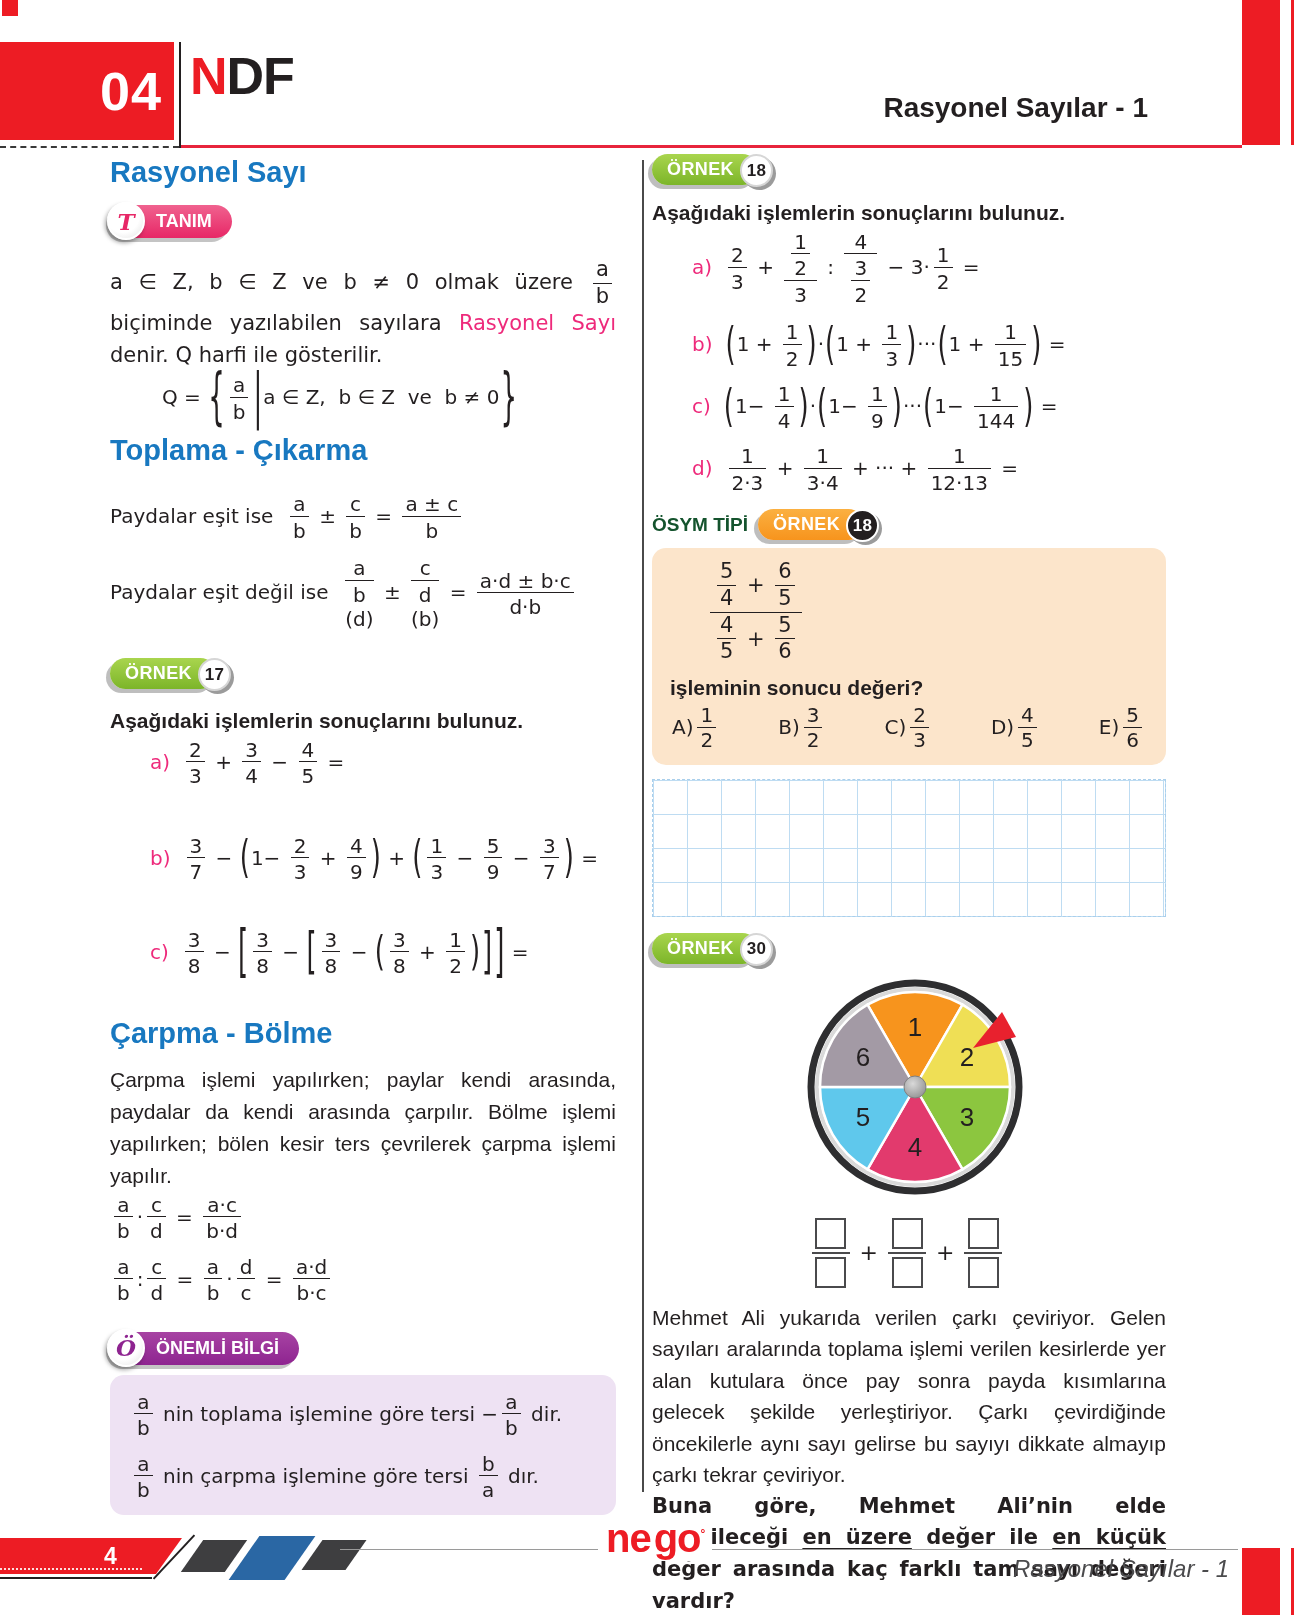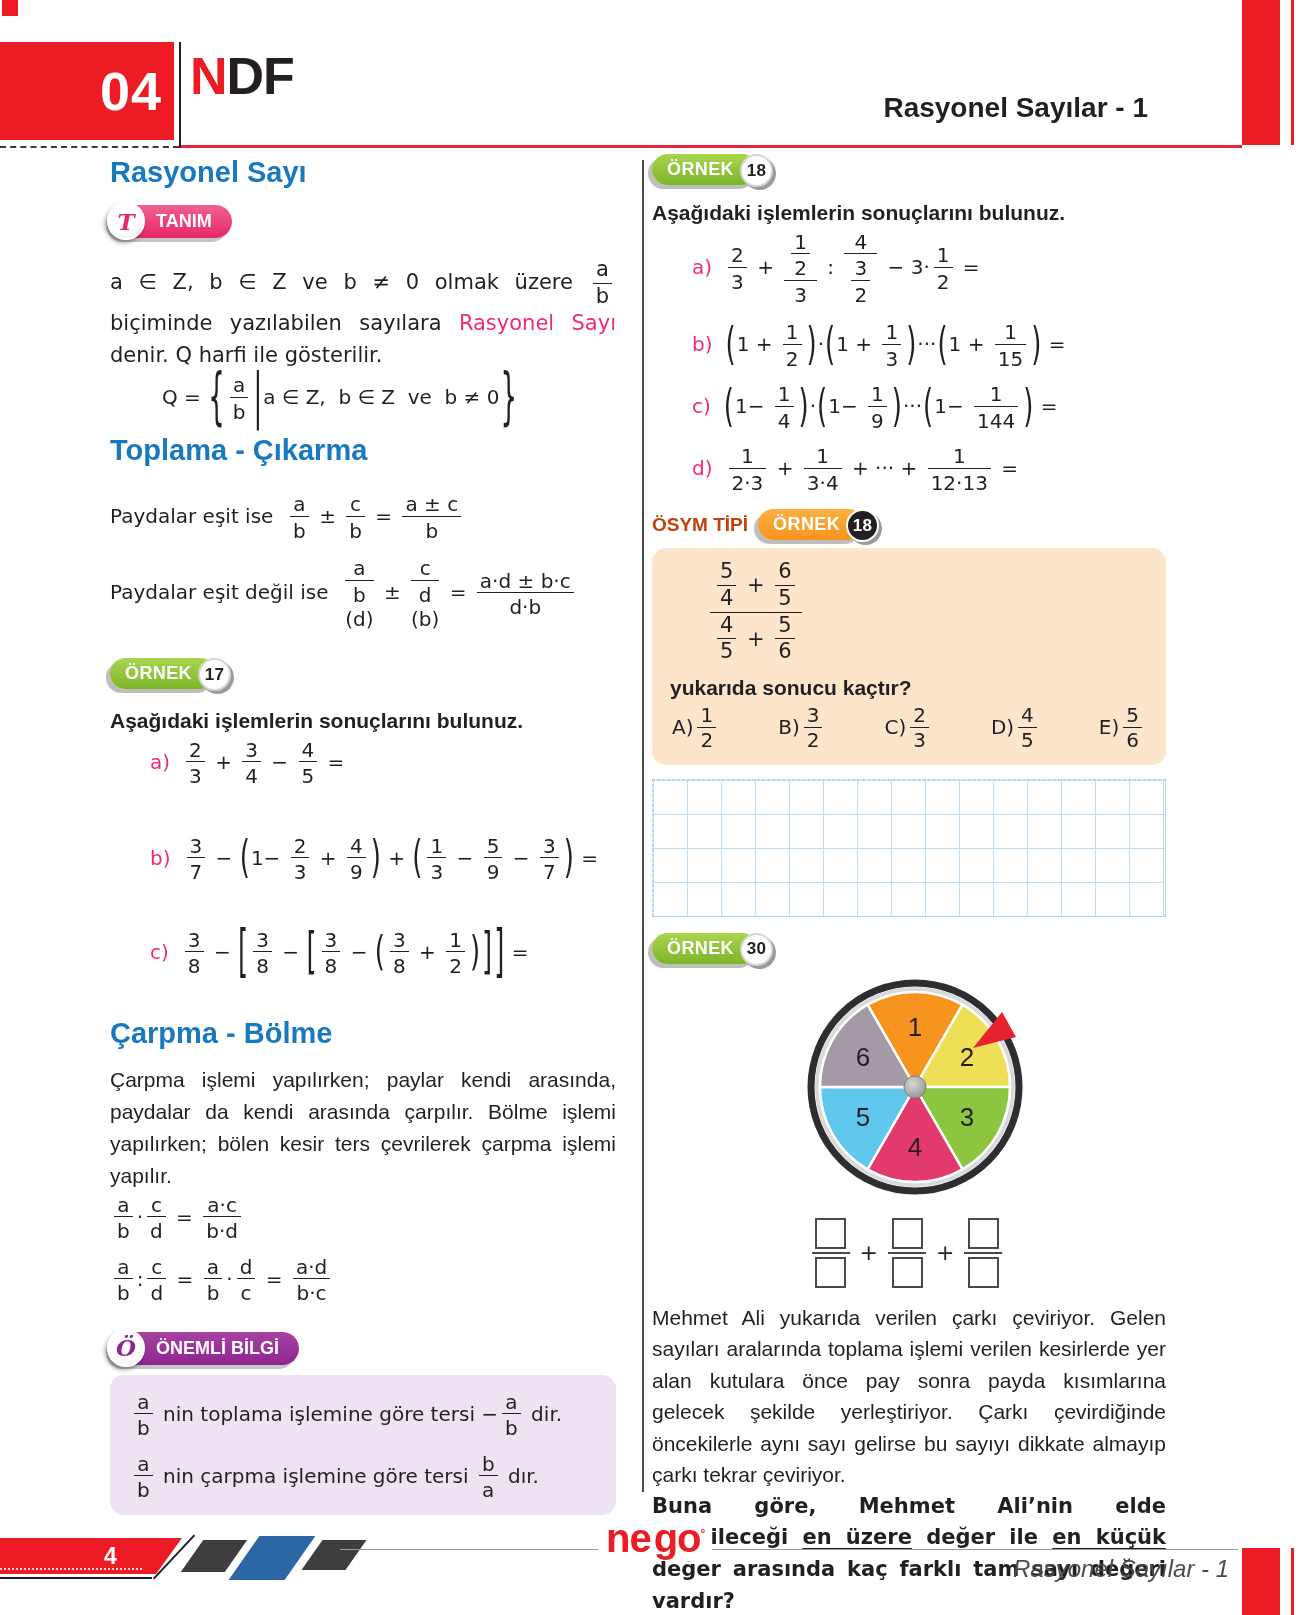--- a/index.html
+++ b/index.html
@@ -30,21 +30,21 @@
   
   .badge{display:inline-flex;align-items:center;position:relative;height:31px;border-radius:16px;
          padding:0 24px 0 15px;color:#fff;font-weight:bold;font-size:18px;letter-spacing:.4px;
          box-shadow:-4px 4px 0 rgba(125,125,125,.5);}
   .badge.green{background:linear-gradient(#a9d54e,#7cb529);}
   .badge.orange{background:linear-gradient(#fbb041,#f7941d);}
   .badge .bnum{position:absolute;right:-15px;top:0;width:29px;height:29px;border-radius:50%;
          background:#fff;border:2px solid #d6d6d6;color:#231f20;display:flex;align-items:center;
          justify-content:center;font-size:17px;box-shadow:3px 3px 0 #9b9b9b;}
   .badge.orange .bnum{background:#231f20;color:#fff;border-color:#fff;}
-  .osym{color:#c2410c;font-weight:bold;font-size:19px;margin-right:10px;}
+  .osym{color:#14532d;font-weight:bold;font-size:19px;margin-right:10px;}
   .badge2{display:inline-flex;align-items:center;position:relative;height:33px;border-radius:17px;
           color:#fff;font-weight:bold;font-size:18px;padding:0 20px 0 46px;
           box-shadow:-4px 4px 0 rgba(125,125,125,.45);}
   .badge2 .ic{position:absolute;left:-3px;top:-3px;width:38px;height:38px;border-radius:50%;
           background:radial-gradient(circle at 40% 35%,#ffffff 55%,#e2e2e2);border:2px solid #fff;
           box-shadow:-2px 3px 4px rgba(0,0,0,.35);display:flex;align-items:center;justify-content:center;
           font-family:"DejaVu Serif",serif;font-style:italic;font-weight:bold;font-size:23px;box-sizing:border-box;}
   .badge2.tanim{background:linear-gradient(#f0628f,#e72766);} .badge2.tanim .ic{color:#e72766;}
   .badge2.onemli{background:linear-gradient(#a743a3,#8e2490);} .badge2.onemli .ic{color:#8e2490;}
   
@@ -205,21 +205,21 @@
 
     <div class="mb8" style="display:flex;align-items:center;">
       <span class="osym">ÖSYM TİPİ</span>
       <span class="badge orange">
         <span>ÖRNEK</span>
         <span class="bnum">18</span>
       </span>
     </div>
     <div class="peachbox mb14">
       <div class="math mb8" style="font-size:21px;margin-left:36px;"><span class="frac"><span class="num"><span class="frac"><span class="num"><span class="mt">5</span></span><span class="den"><span class="mt">4</span></span></span><span class="mt"> + </span><span class="frac"><span class="num"><span class="mt">6</span></span><span class="den"><span class="mt">5</span></span></span></span><span class="den"><span class="frac"><span class="num"><span class="mt">4</span></span><span class="den"><span class="mt">5</span></span></span><span class="mt"> + </span><span class="frac"><span class="num"><span class="mt">5</span></span><span class="den"><span class="mt">6</span></span></span></span></span></div>
-      <p class="para bold mb12">yukarıda sonucu kaçtır?</p>
+      <p class="para bold mb12">işleminin sonucu değeri?</p>
       <div class="choices">
         <span class="choice">
             <span class="key">A)</span>
             <span class="frac">
               <span class="num">1</span>
               <span class="den">2</span>
             </span>
           </span>
         <span class="choice">
             <span class="key">B)</span>

